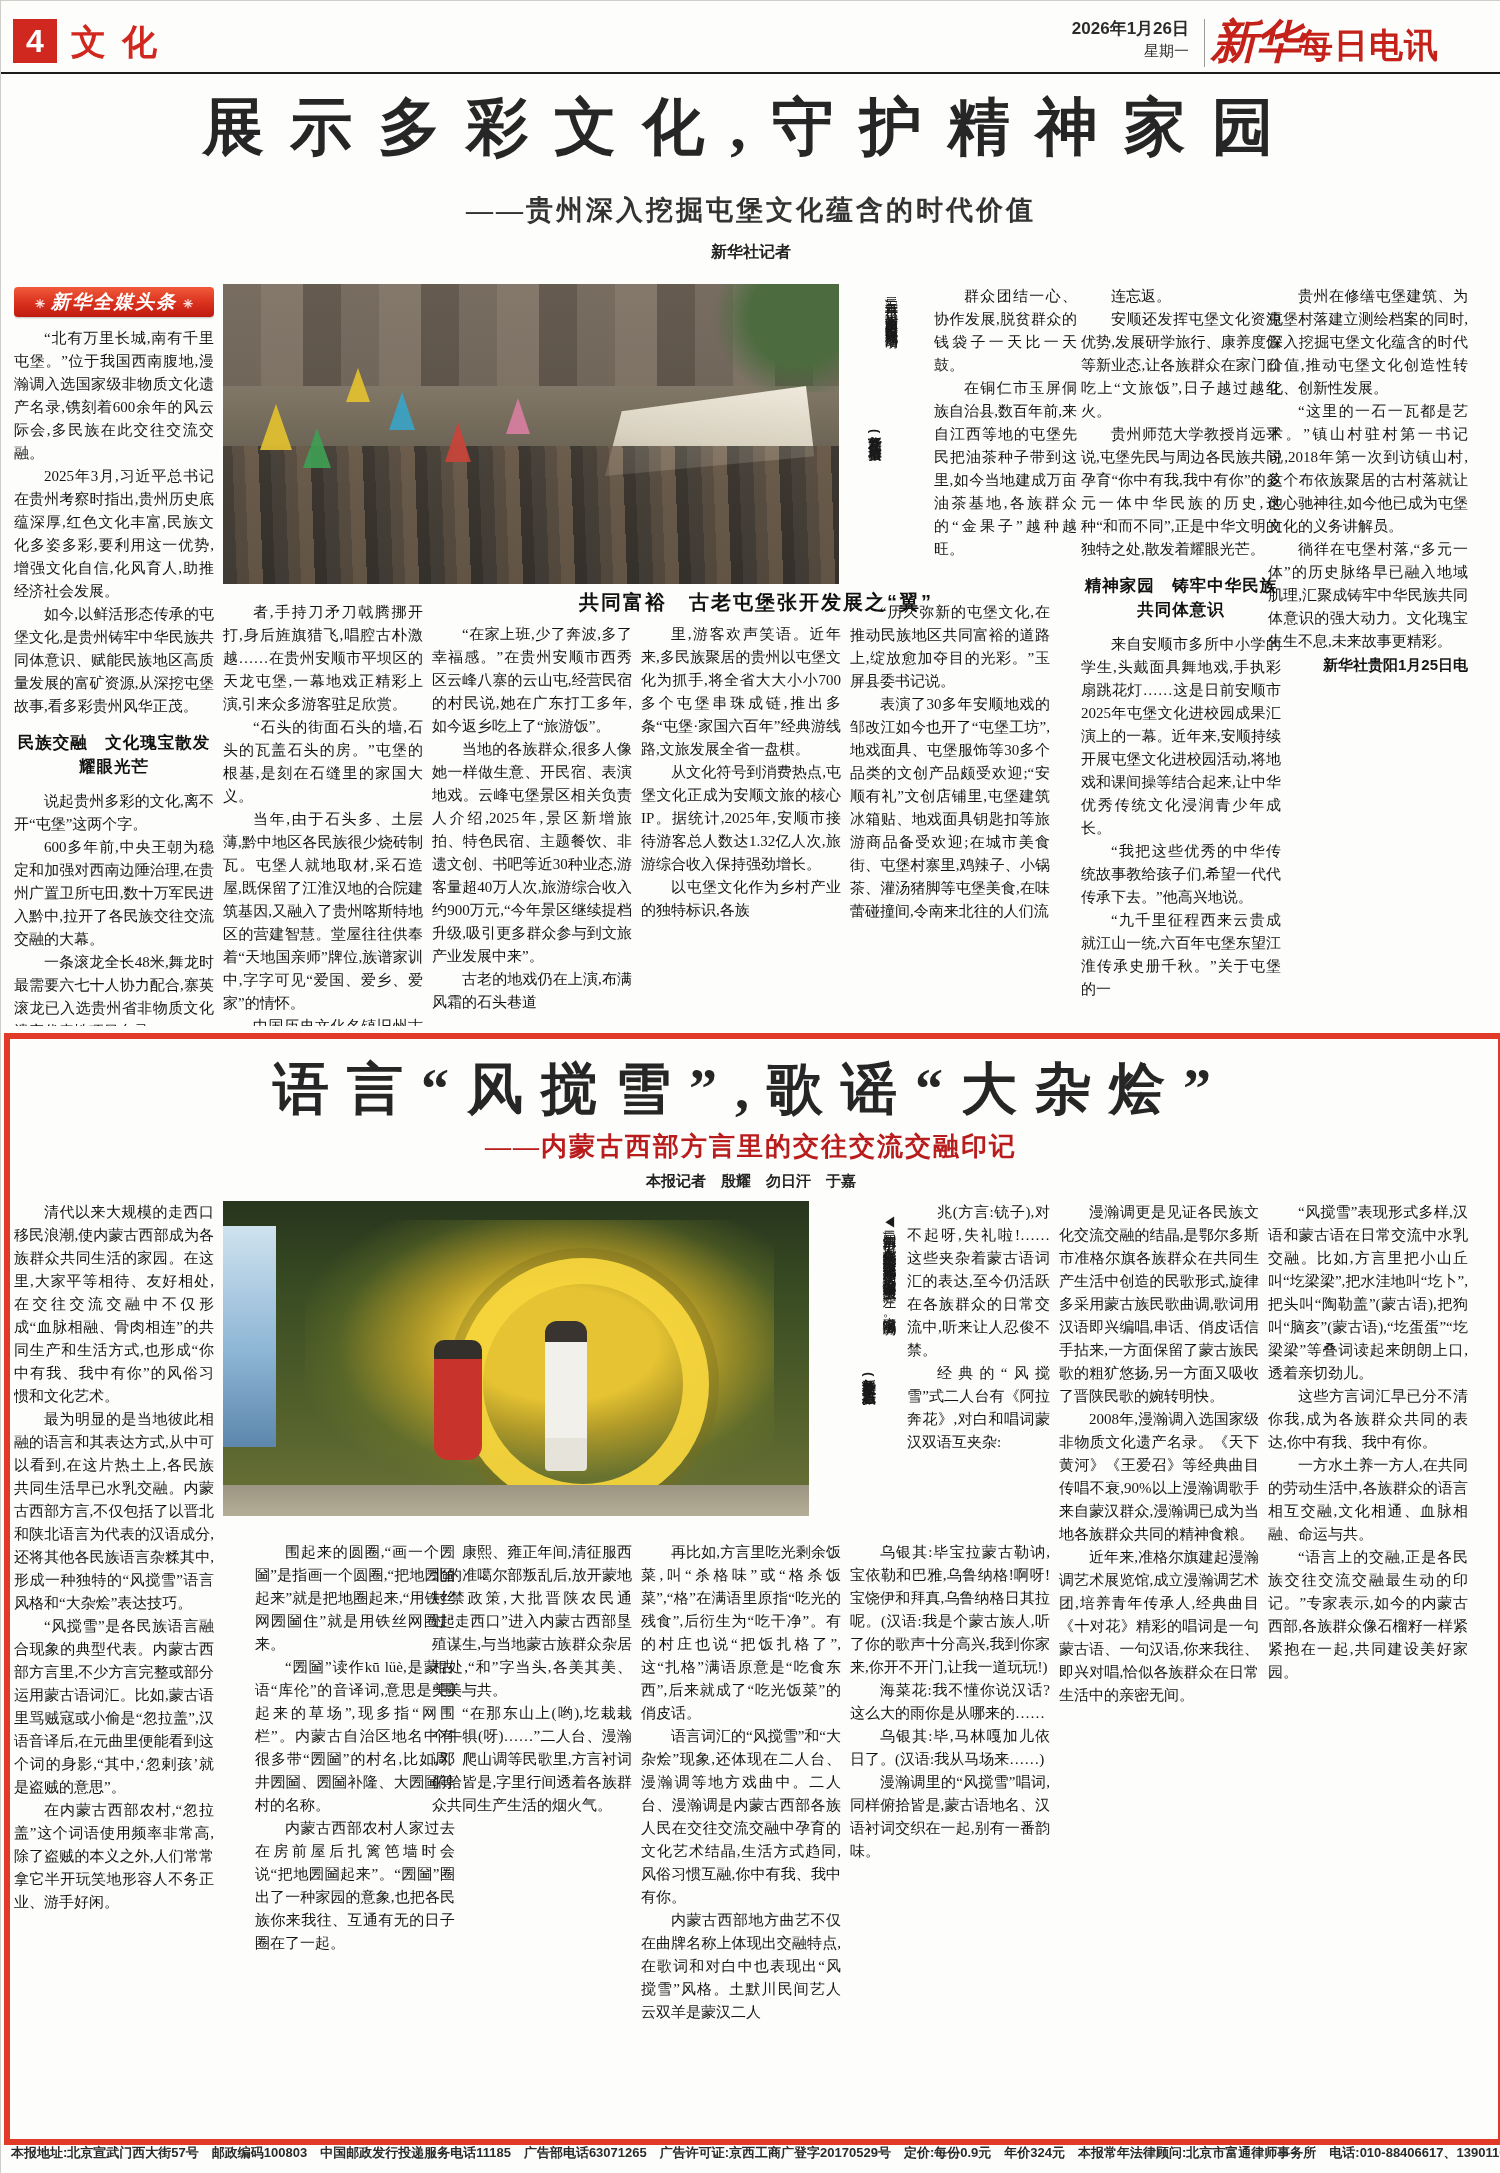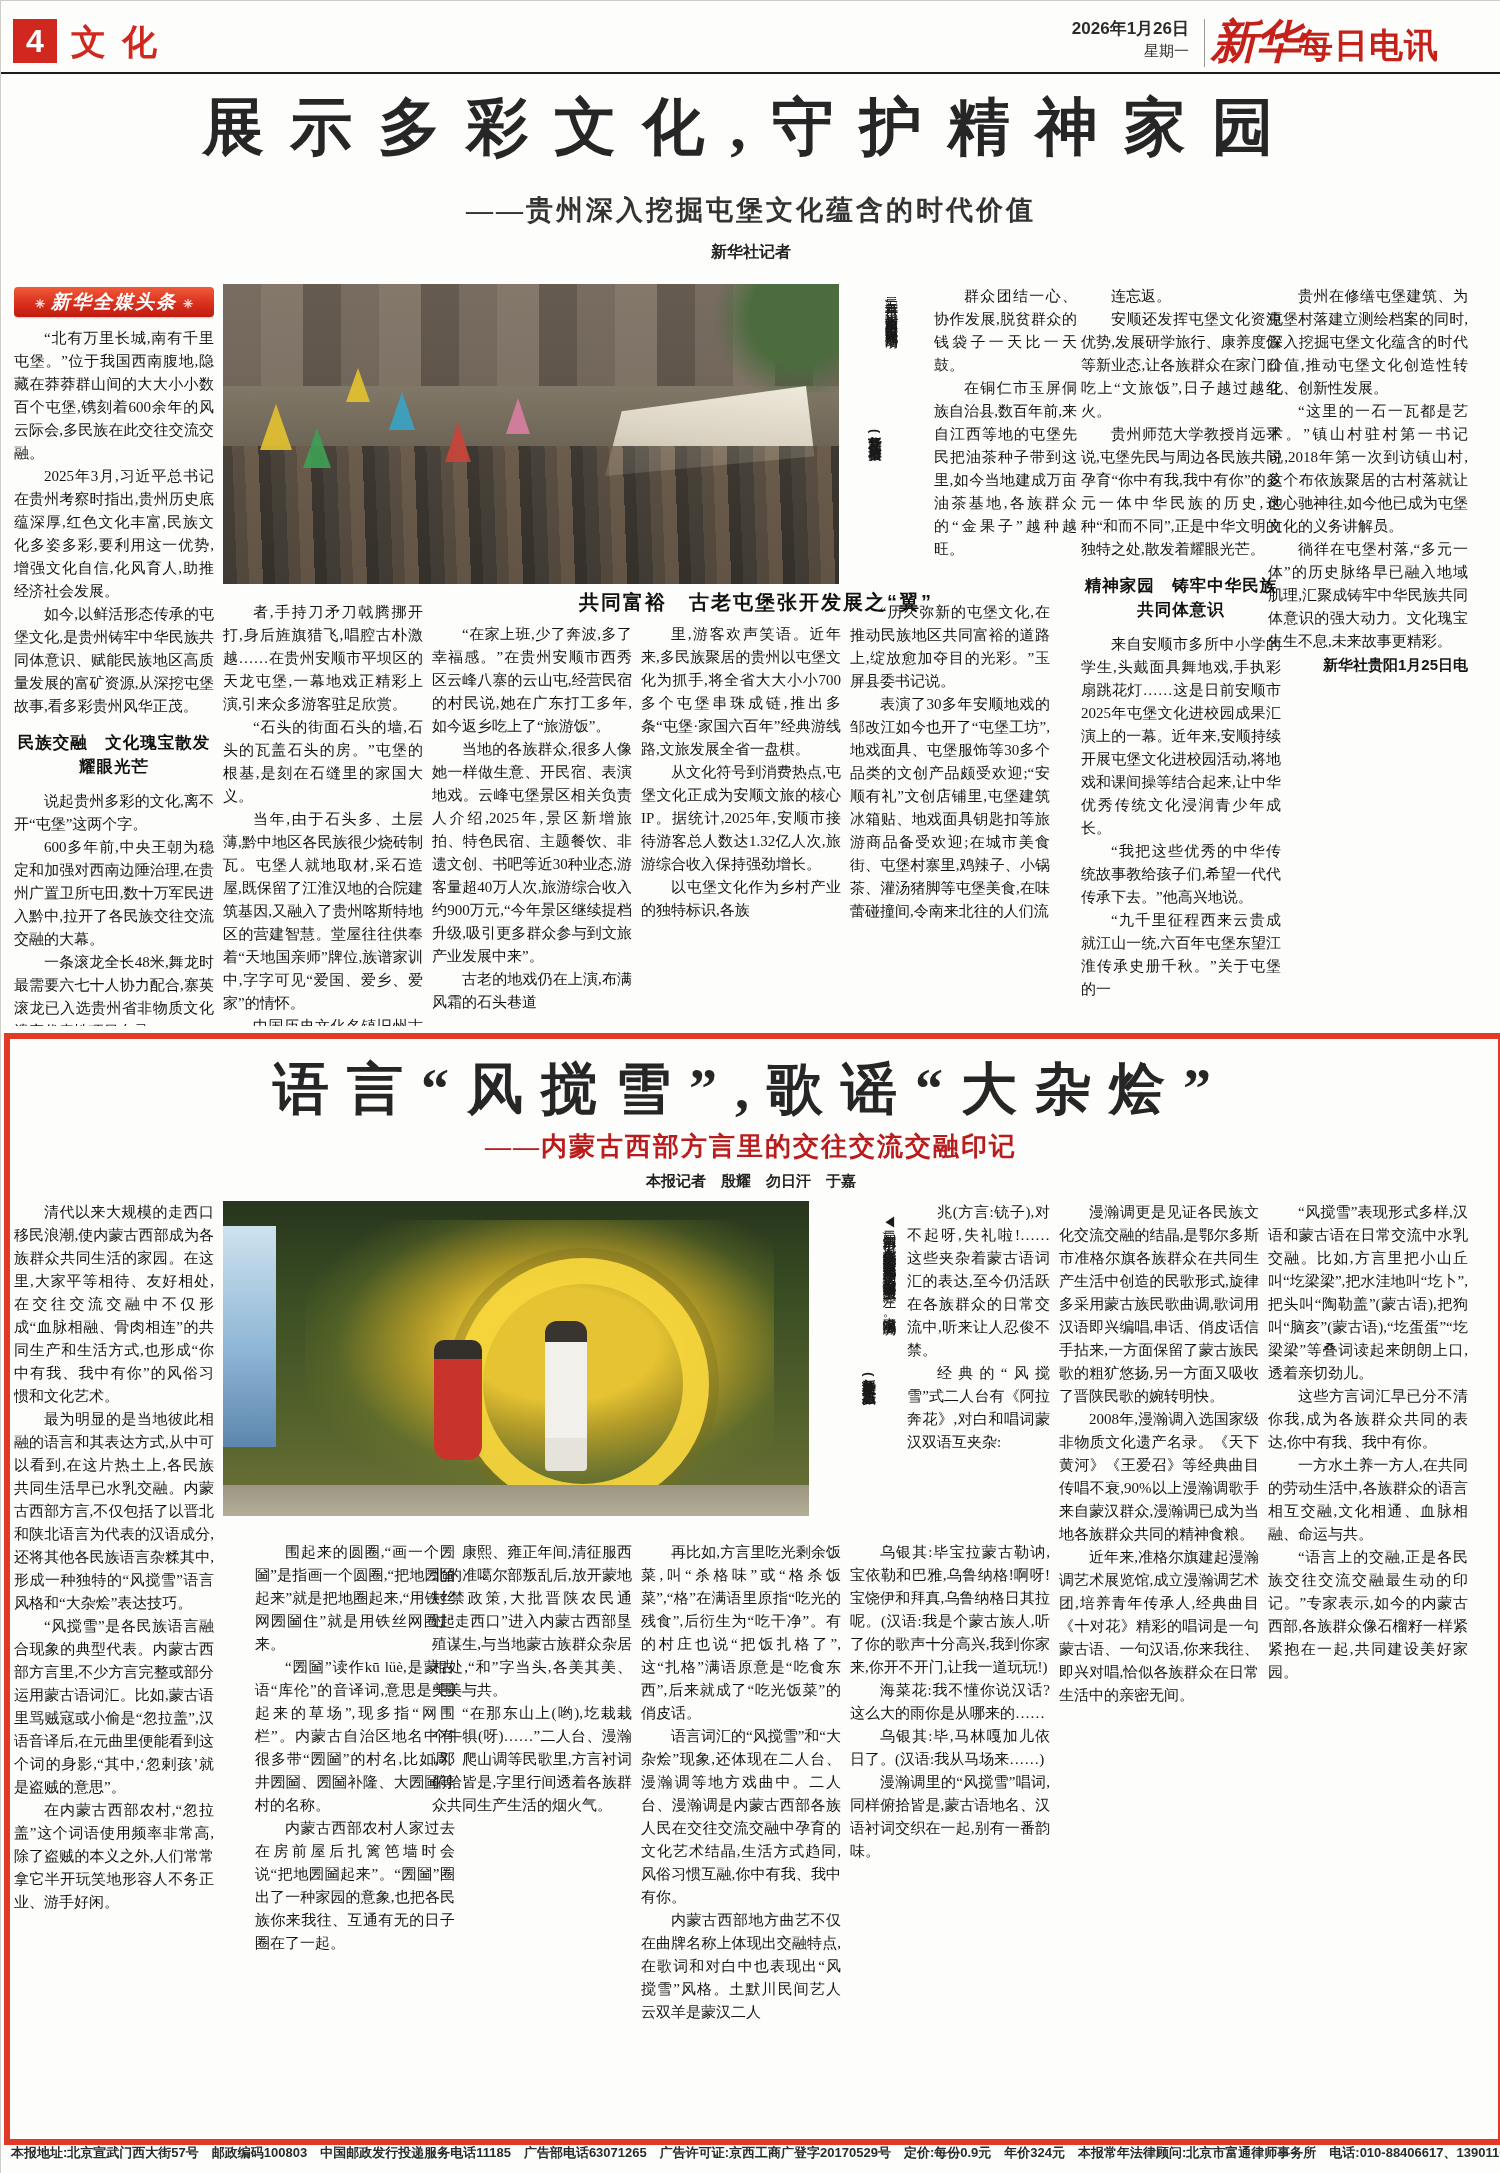--- a/index.html
+++ b/index.html
@@ -124,21 +124,21 @@
     <div class="flag" style="left:20%;top:28%;border-width:0 12px 34px 12px;border-color:transparent transparent #e3c030 transparent;"></div>
   </div>
   <div class="vcap" id="cap1" style="left:844px;top:287px;width:54px;height:306px;">
     <span>二〇二五年六月二十三日,贵州省安顺市西秀区旧州古镇举办安顺地戏巡游活动。</span>
     <span class="credit">新华社发(胡胜禧摄)</span>
   </div>
 
   <div class="col" style="left:13px;top:284px;height:741px;">
     <div class="badge"><span class="deco">✳</span><span>新华全媒头条</span><span class="deco">✳</span></div>
     <div>
-        <p>“北有万里长城,南有千里屯堡。”位于我国西南腹地,隐藏在莽莽群山间的大大小小数百个屯堡,镌刻着600余年的风云际会,多民族在此交往交流交融。</p>
+        <p>“北有万里长城,南有千里屯堡。”位于我国西南腹地,漫瀚调入选国家级非物质文化遗产名录,镌刻着600余年的风云际会,多民族在此交往交流交融。</p>
         <p>2025年3月,习近平总书记在贵州考察时指出,贵州历史底蕴深厚,红色文化丰富,民族文化多姿多彩,要利用这一优势,增强文化自信,化风育人,助推经济社会发展。</p>
         <p>如今,以鲜活形态传承的屯堡文化,是贵州铸牢中华民族共同体意识、赋能民族地区高质量发展的富矿资源,从深挖屯堡故事,看多彩贵州风华正茂。</p>
       </div>
     <div class="sechead">民族交融　文化瑰宝散发耀眼光芒</div>
     <div>
         <p>说起贵州多彩的文化,离不开“屯堡”这两个字。</p>
         <p>600多年前,中央王朝为稳定和加强对西南边陲治理,在贵州广置卫所屯田,数十万军民进入黔中,拉开了各民族交往交流交融的大幕。</p>
         <p>一条滚龙全长48米,舞龙时最需要六七十人协力配合,寨英滚龙已入选贵州省非物质文化遗产代表性项目名录。</p>
       </div>
   </div>

